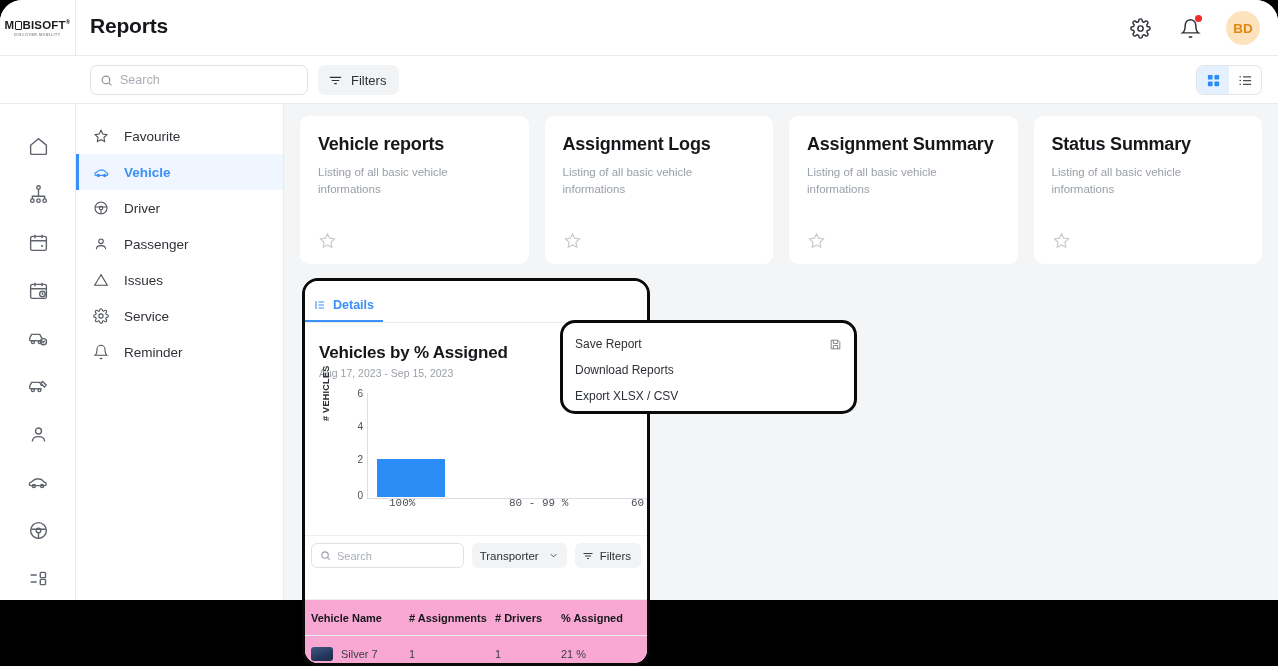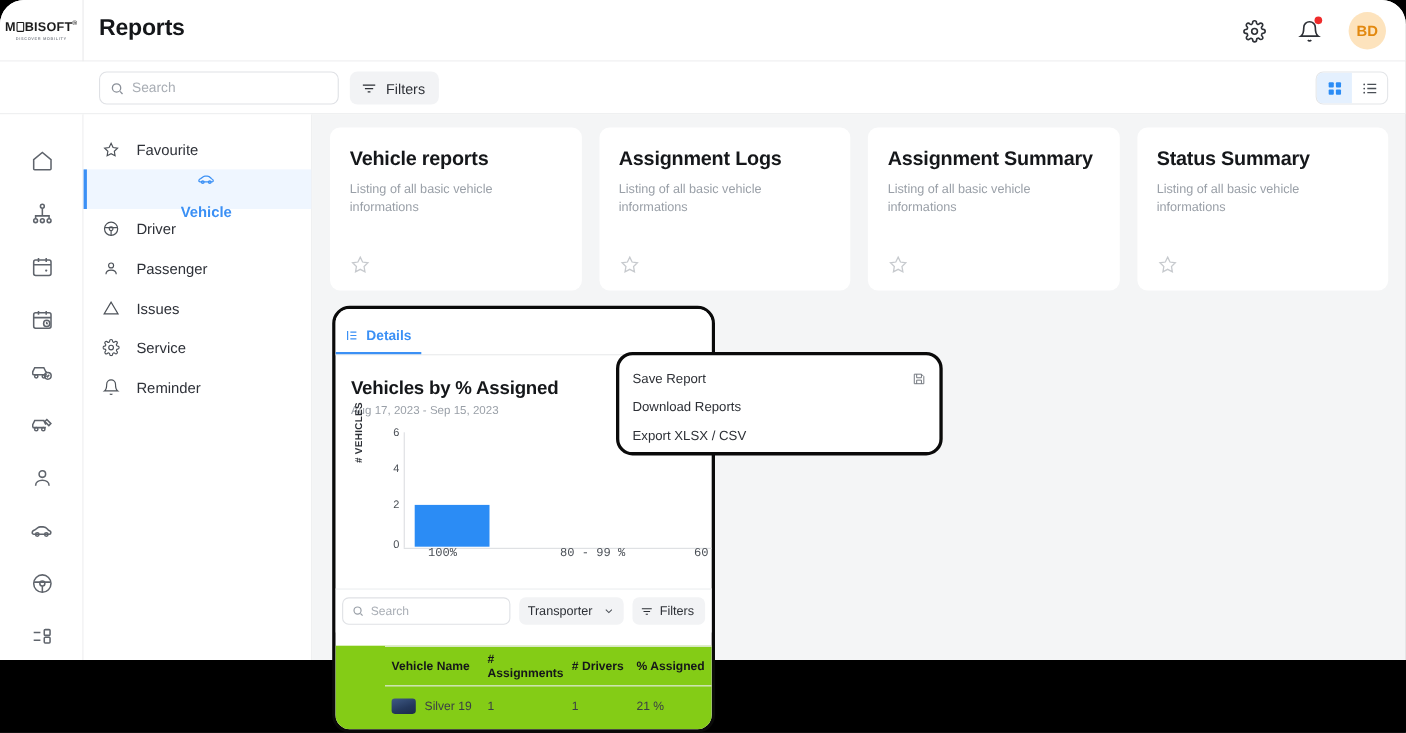--- a/index.html
+++ b/index.html
@@ -156,21 +156,21 @@
     width: 208px; height: 496px;
     background: #fff; border-right: 1px solid #e9eaec;
     padding-top: 14px;
   }
   .nav-item {
     height: 36px; display: flex; align-items: center;
     gap: 14px; padding-left: 16px; cursor: pointer;
     font-size: 13.5px; color: #2e3138; position: relative;
   }
   .nav-item .nic { width: 18px; display: flex; justify-content: center; color: #4c5158; }
-  .nav-item.active { background: #eff6ff; color: #3b90f5; font-weight: 600; flex-direction: column; }
+  .nav-item.active { background: #eff6ff; color: #3b90f5; font-weight: 600; }
   .nav-item.active .nic { color: #3b90f5; }
   .nav-item.active::before {
     content: ""; position: absolute; left: 0; top: 0;
     width: 3px; height: 36px; background: #3b90f5;
   }
 
   
   .content {
     position: absolute; left: 284px; top: 104px;
     width: 994px; height: 496px;
@@ -263,23 +263,22 @@
     height: 25px; padding: 0 8px; background: #f2f3f5;
     border-radius: 6px; display: flex; align-items: center;
     gap: 9px; font-size: 11.5px; color: #2d3036; cursor: pointer; justify-content: center;
   }
   .mini-filters {
     height: 25px; padding: 0 10px 0 7px; background: #f2f3f5;
     border-radius: 6px; display: flex; align-items: center;
     gap: 6px; font-size: 11.5px; color: #2d3036; cursor: pointer;
   }
   .tbl {
-    position: absolute; left: 0; bottom: 0; width: 100%; height: 76px;
-    background: #84cc16;
-    padding-left: 45px;
+    position: absolute; left: 0; bottom: 0; width: 100%; height: 64px;
+    background: #f9a8d4;
   }
   .tbl-head, .tbl-row {
     display: flex; align-items: center; height: 36px;
     font-size: 11px; padding: 0 6px;
     border-top: 1px solid #eceef0;
   }
   .tbl-head { font-weight: 700; color: #15171a; }
   .tbl-row { color: #3a3e45; }
   .c0 { width: 98px; display: flex; align-items: center; gap: 8px; }
   .c1 { width: 86px; }
@@ -693,21 +692,21 @@
     <div class="tbl">
       <div class="tbl-head">
         <div class="c0">Vehicle Name</div>
         <div class="c1"># Assignments</div>
         <div class="c2"># Drivers</div>
         <div class="c3">% Assigned</div>
       </div>
       <div class="tbl-row">
         <div class="c0">
           <span class="thumb"></span>
-          <span>Silver 19</span>
+          <span>Silver 7</span>
         </div>
         <div class="c1">1</div>
         <div class="c2">1</div>
         <div class="c3">21 %</div>
       </div>
     </div>
   </div>
 
   <div class="menu">
     <div class="menu-item">

